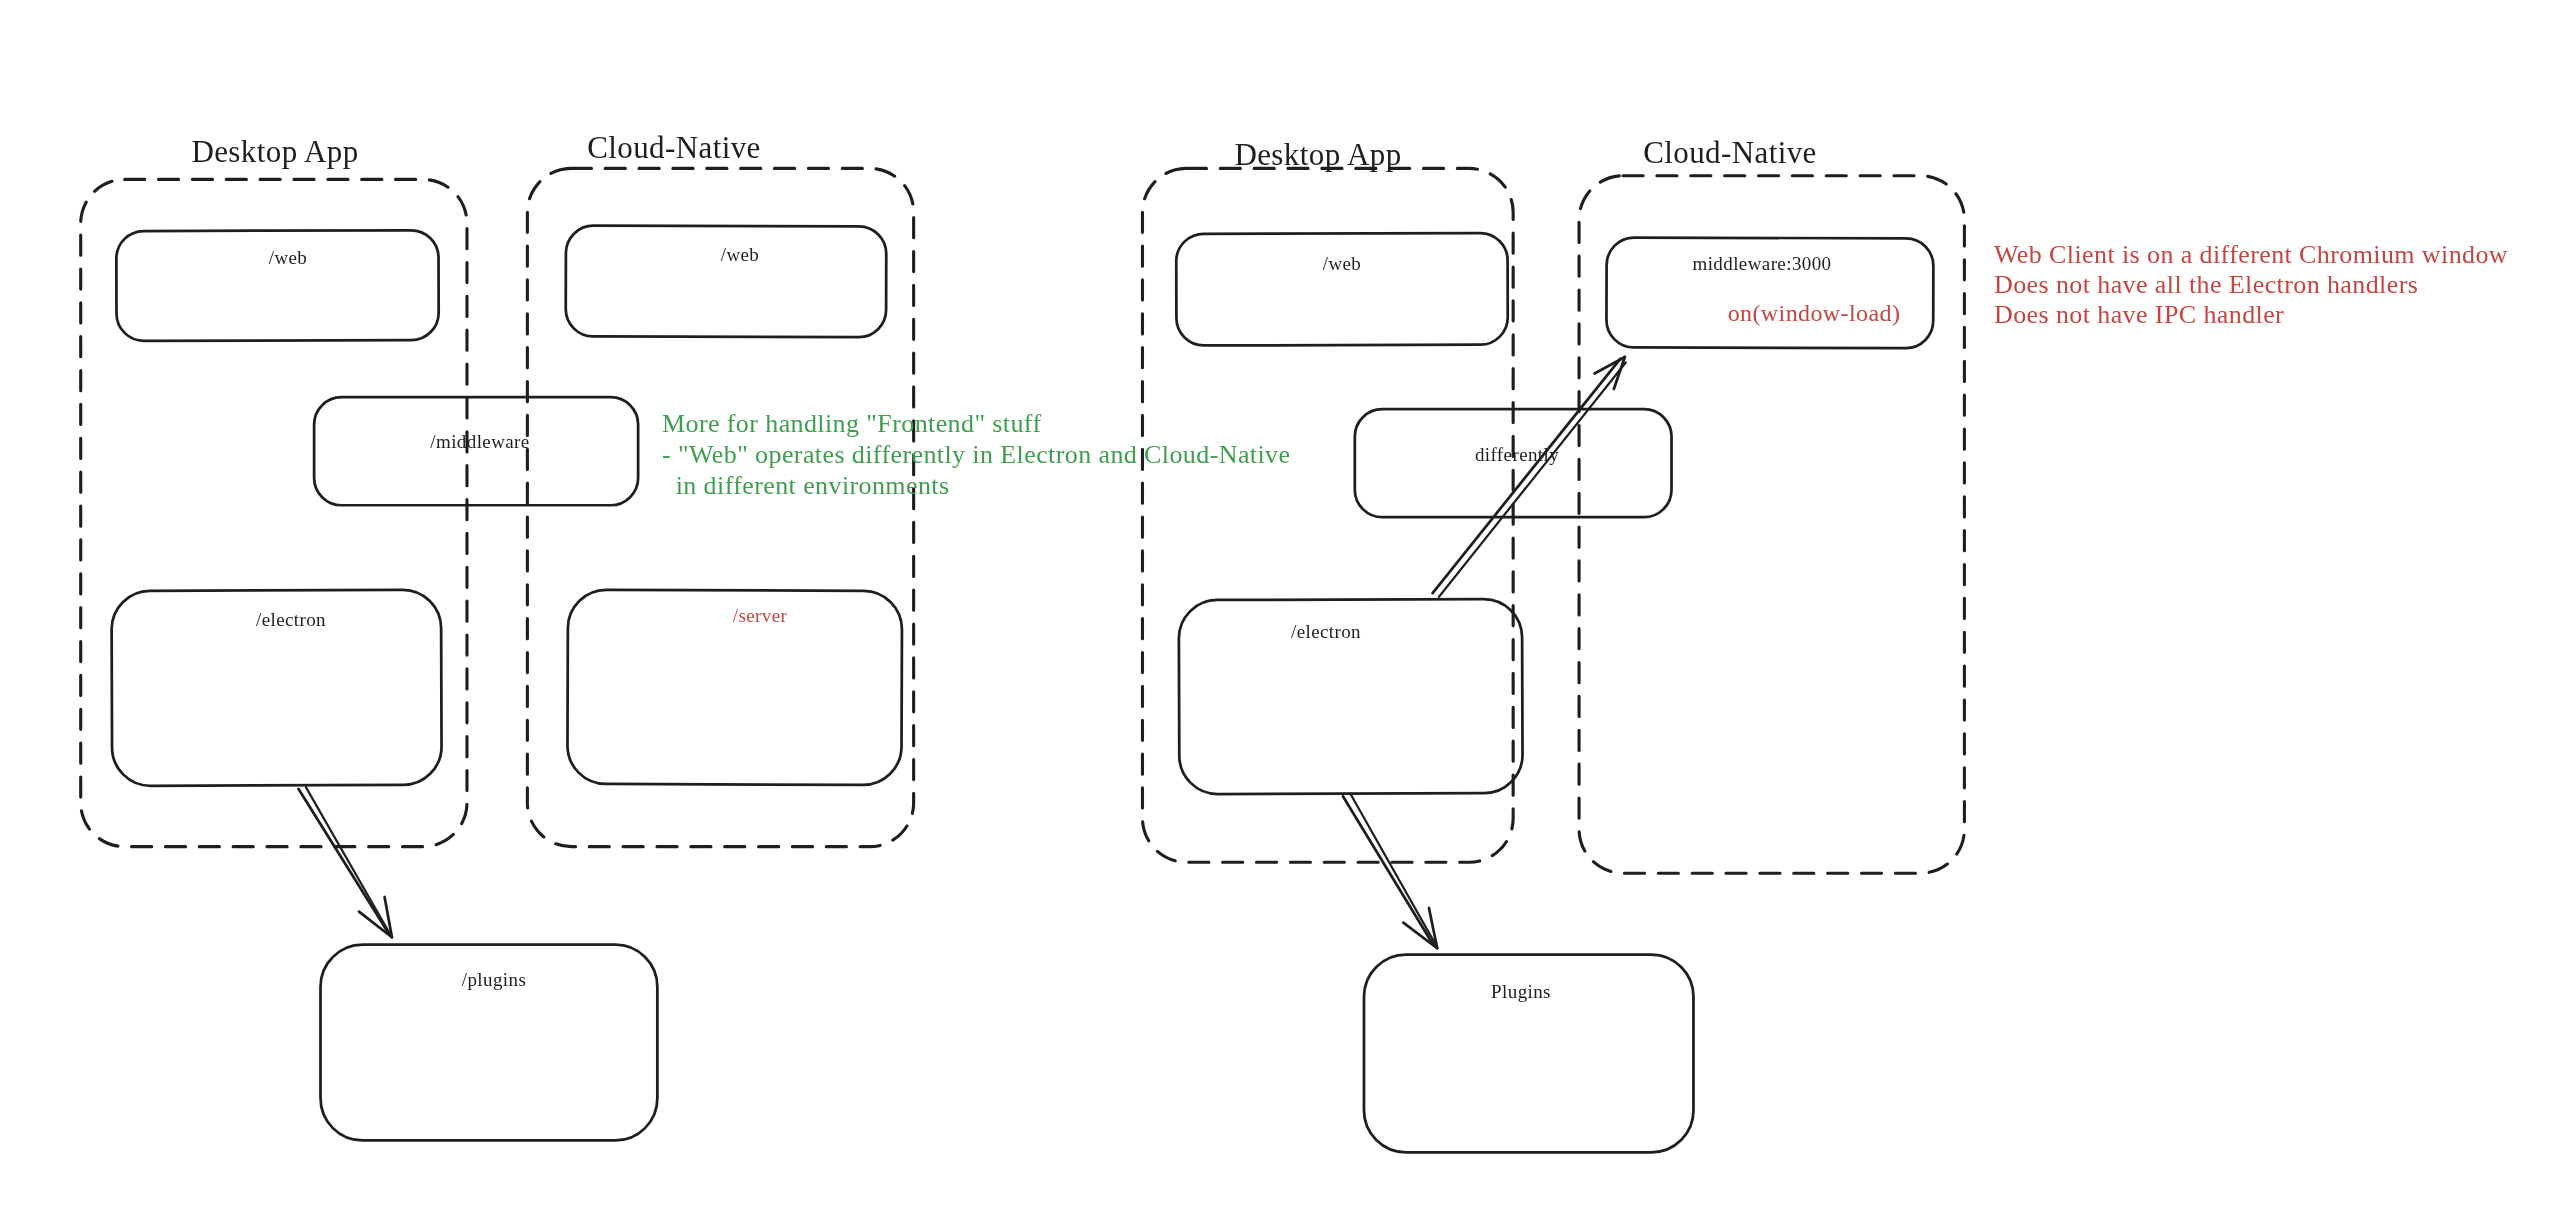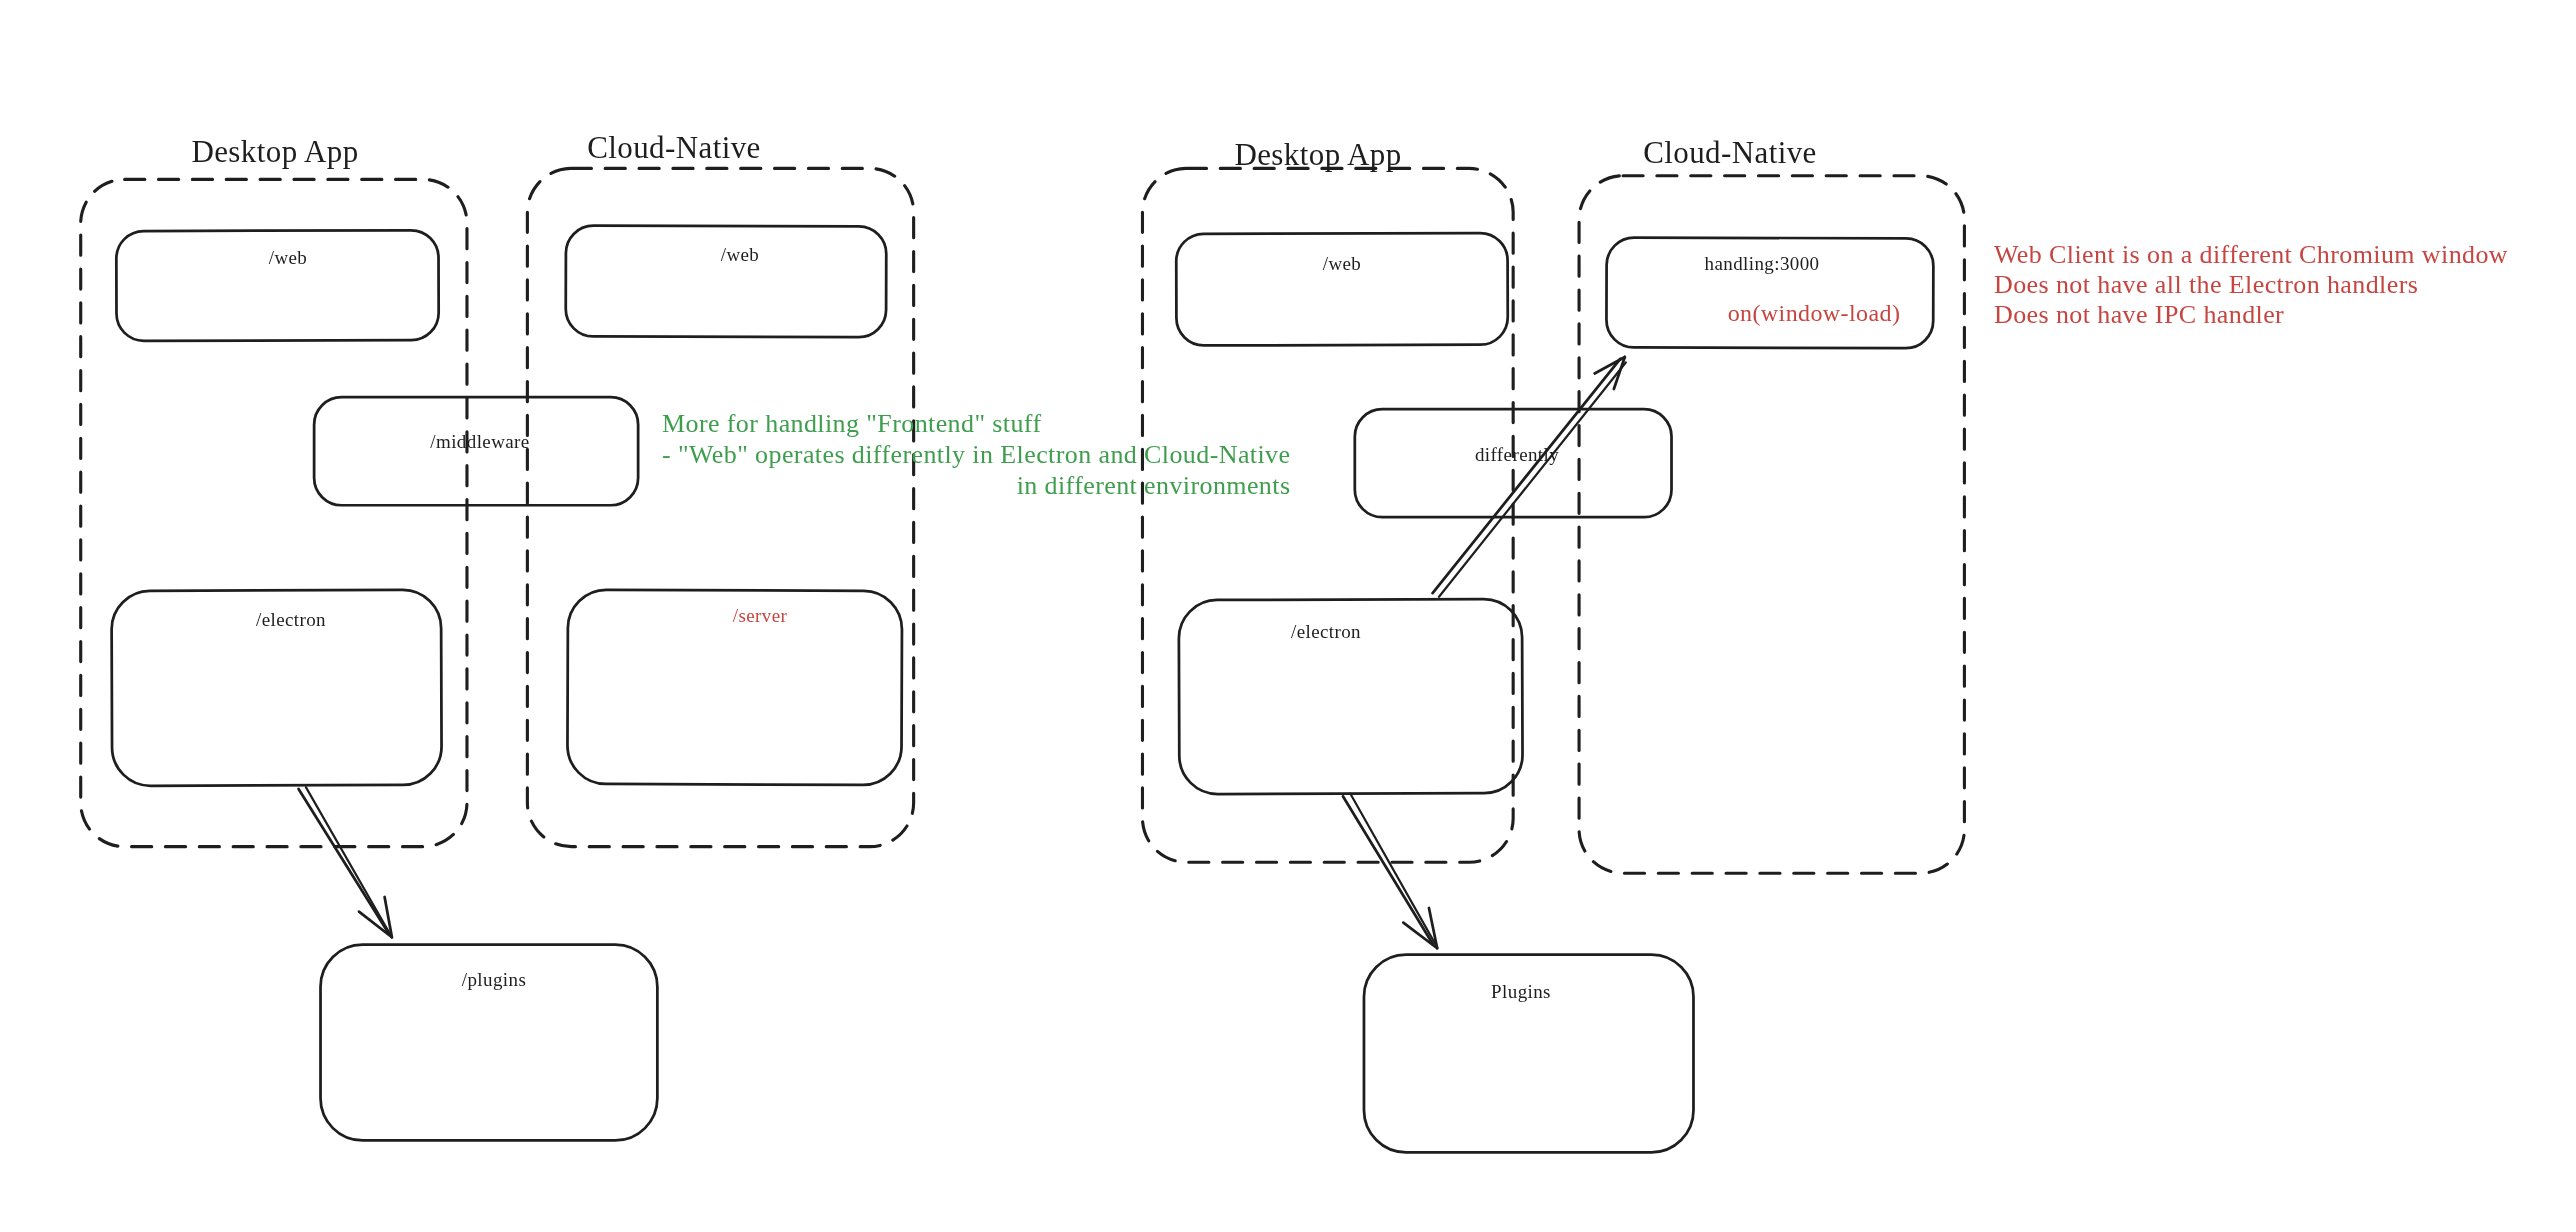--- a/index.html
+++ b/index.html
@@ -44,21 +44,20 @@
   }
   .note {
     font-size: 26px;
     line-height: 31px;
   }
   .note-red {
     line-height: 30px;
   }
   .note .indent {
     margin-left: 13.7px;
-    text-align: right;
   }
   .sublbl {
     font-size: 24px;
   }
 </style>
 </head>
 <body>
 
 <div class="canvas">
 
@@ -118,21 +117,21 @@
   <div class="txt note green" style="left:662px; top:408px;">
     <div>More for handling "Frontend" stuff</div>
     <div>- "Web" operates differently in Electron and Cloud-Native</div>
     <div class="indent">in different environments</div>
   </div>
 
   <div class="txt hdr center" style="left:1318px; top:137px;">Desktop App</div>
   <div class="txt hdr center" style="left:1730px; top:135px;">Cloud-Native</div>
 
   <div class="txt boxlbl center" style="left:1342px; top:253px;">/web</div>
-  <div class="txt boxlbl center" style="left:1762px; top:253px;">handling:3000</div>
+  <div class="txt boxlbl center" style="left:1762px; top:253px;">middleware:3000</div>
   <div class="txt sublbl center red" style="left:1814px; top:300px;">on(window-load)</div>
   <div class="txt boxlbl center" style="left:1517px; top:444px;">differently</div>
   <div class="txt boxlbl center" style="left:1326px; top:621px;">/electron</div>
   <div class="txt boxlbl center" style="left:1521px; top:981px;">Plugins</div>
 
   <div class="txt note note-red red" style="left:1994px; top:240px;">
     <div>Web Client is on a different Chromium window</div>
     <div>Does not have all the Electron handlers</div>
     <div>Does not have IPC handler</div>
   </div>

